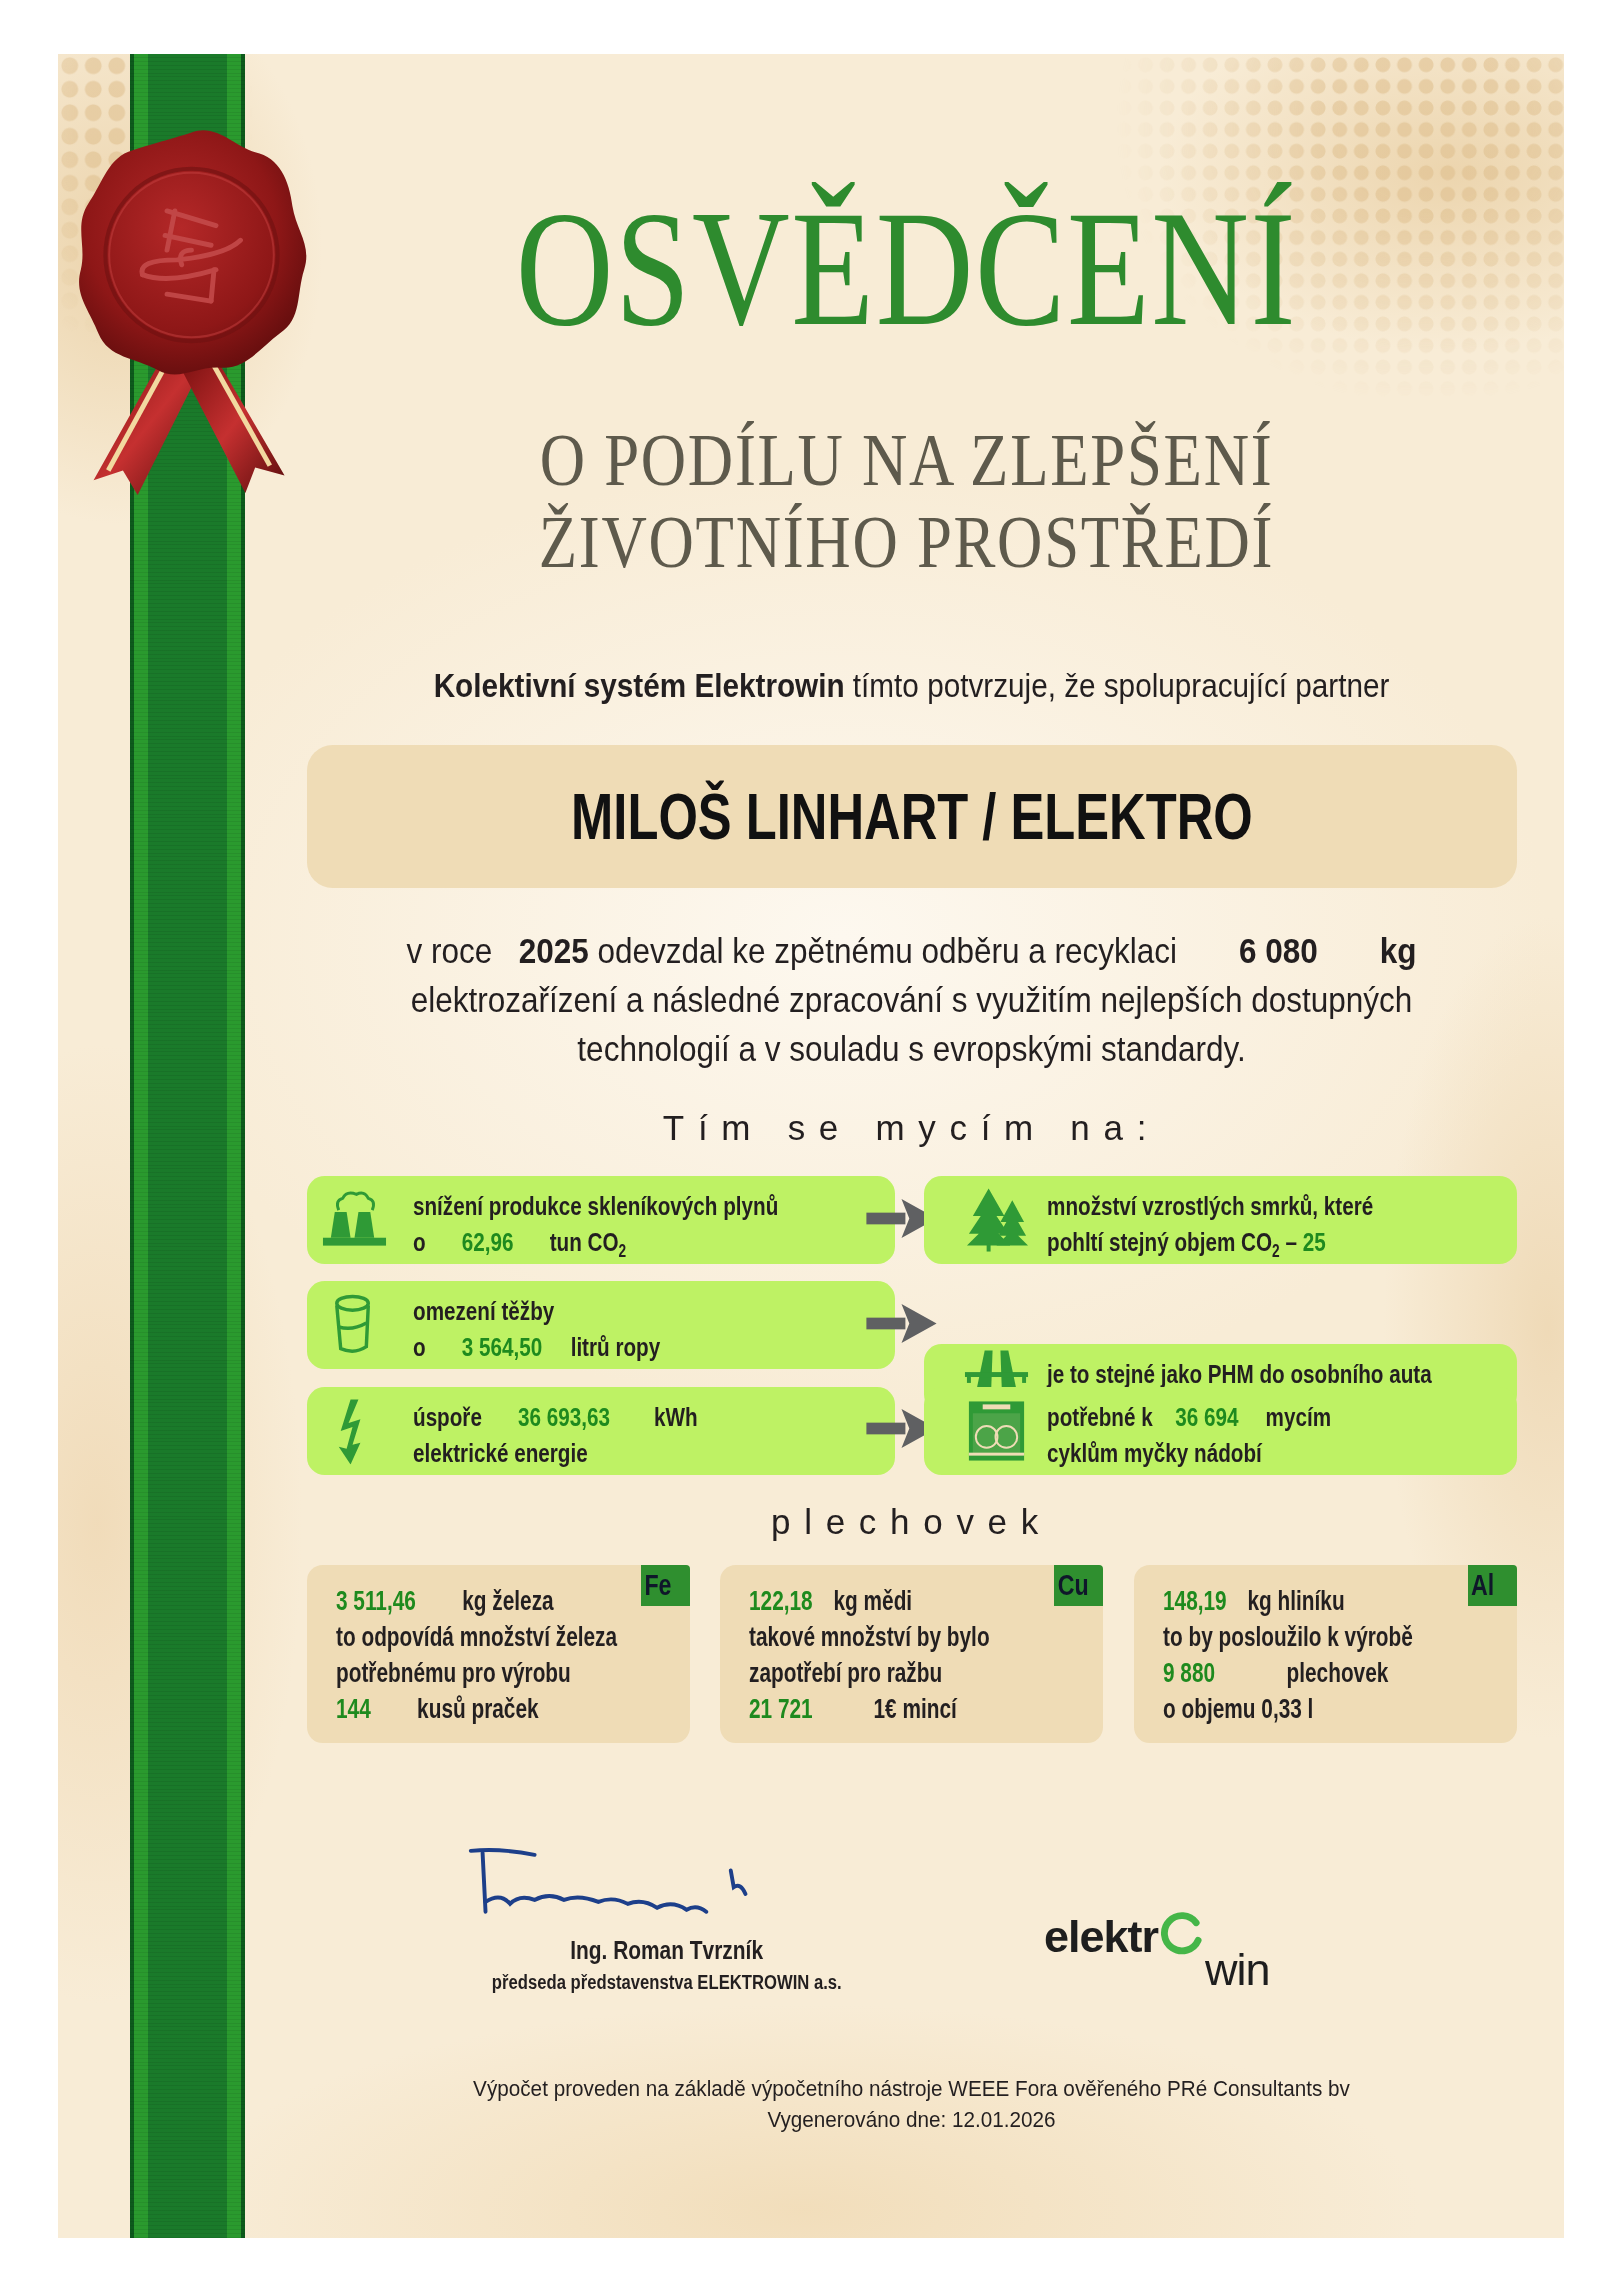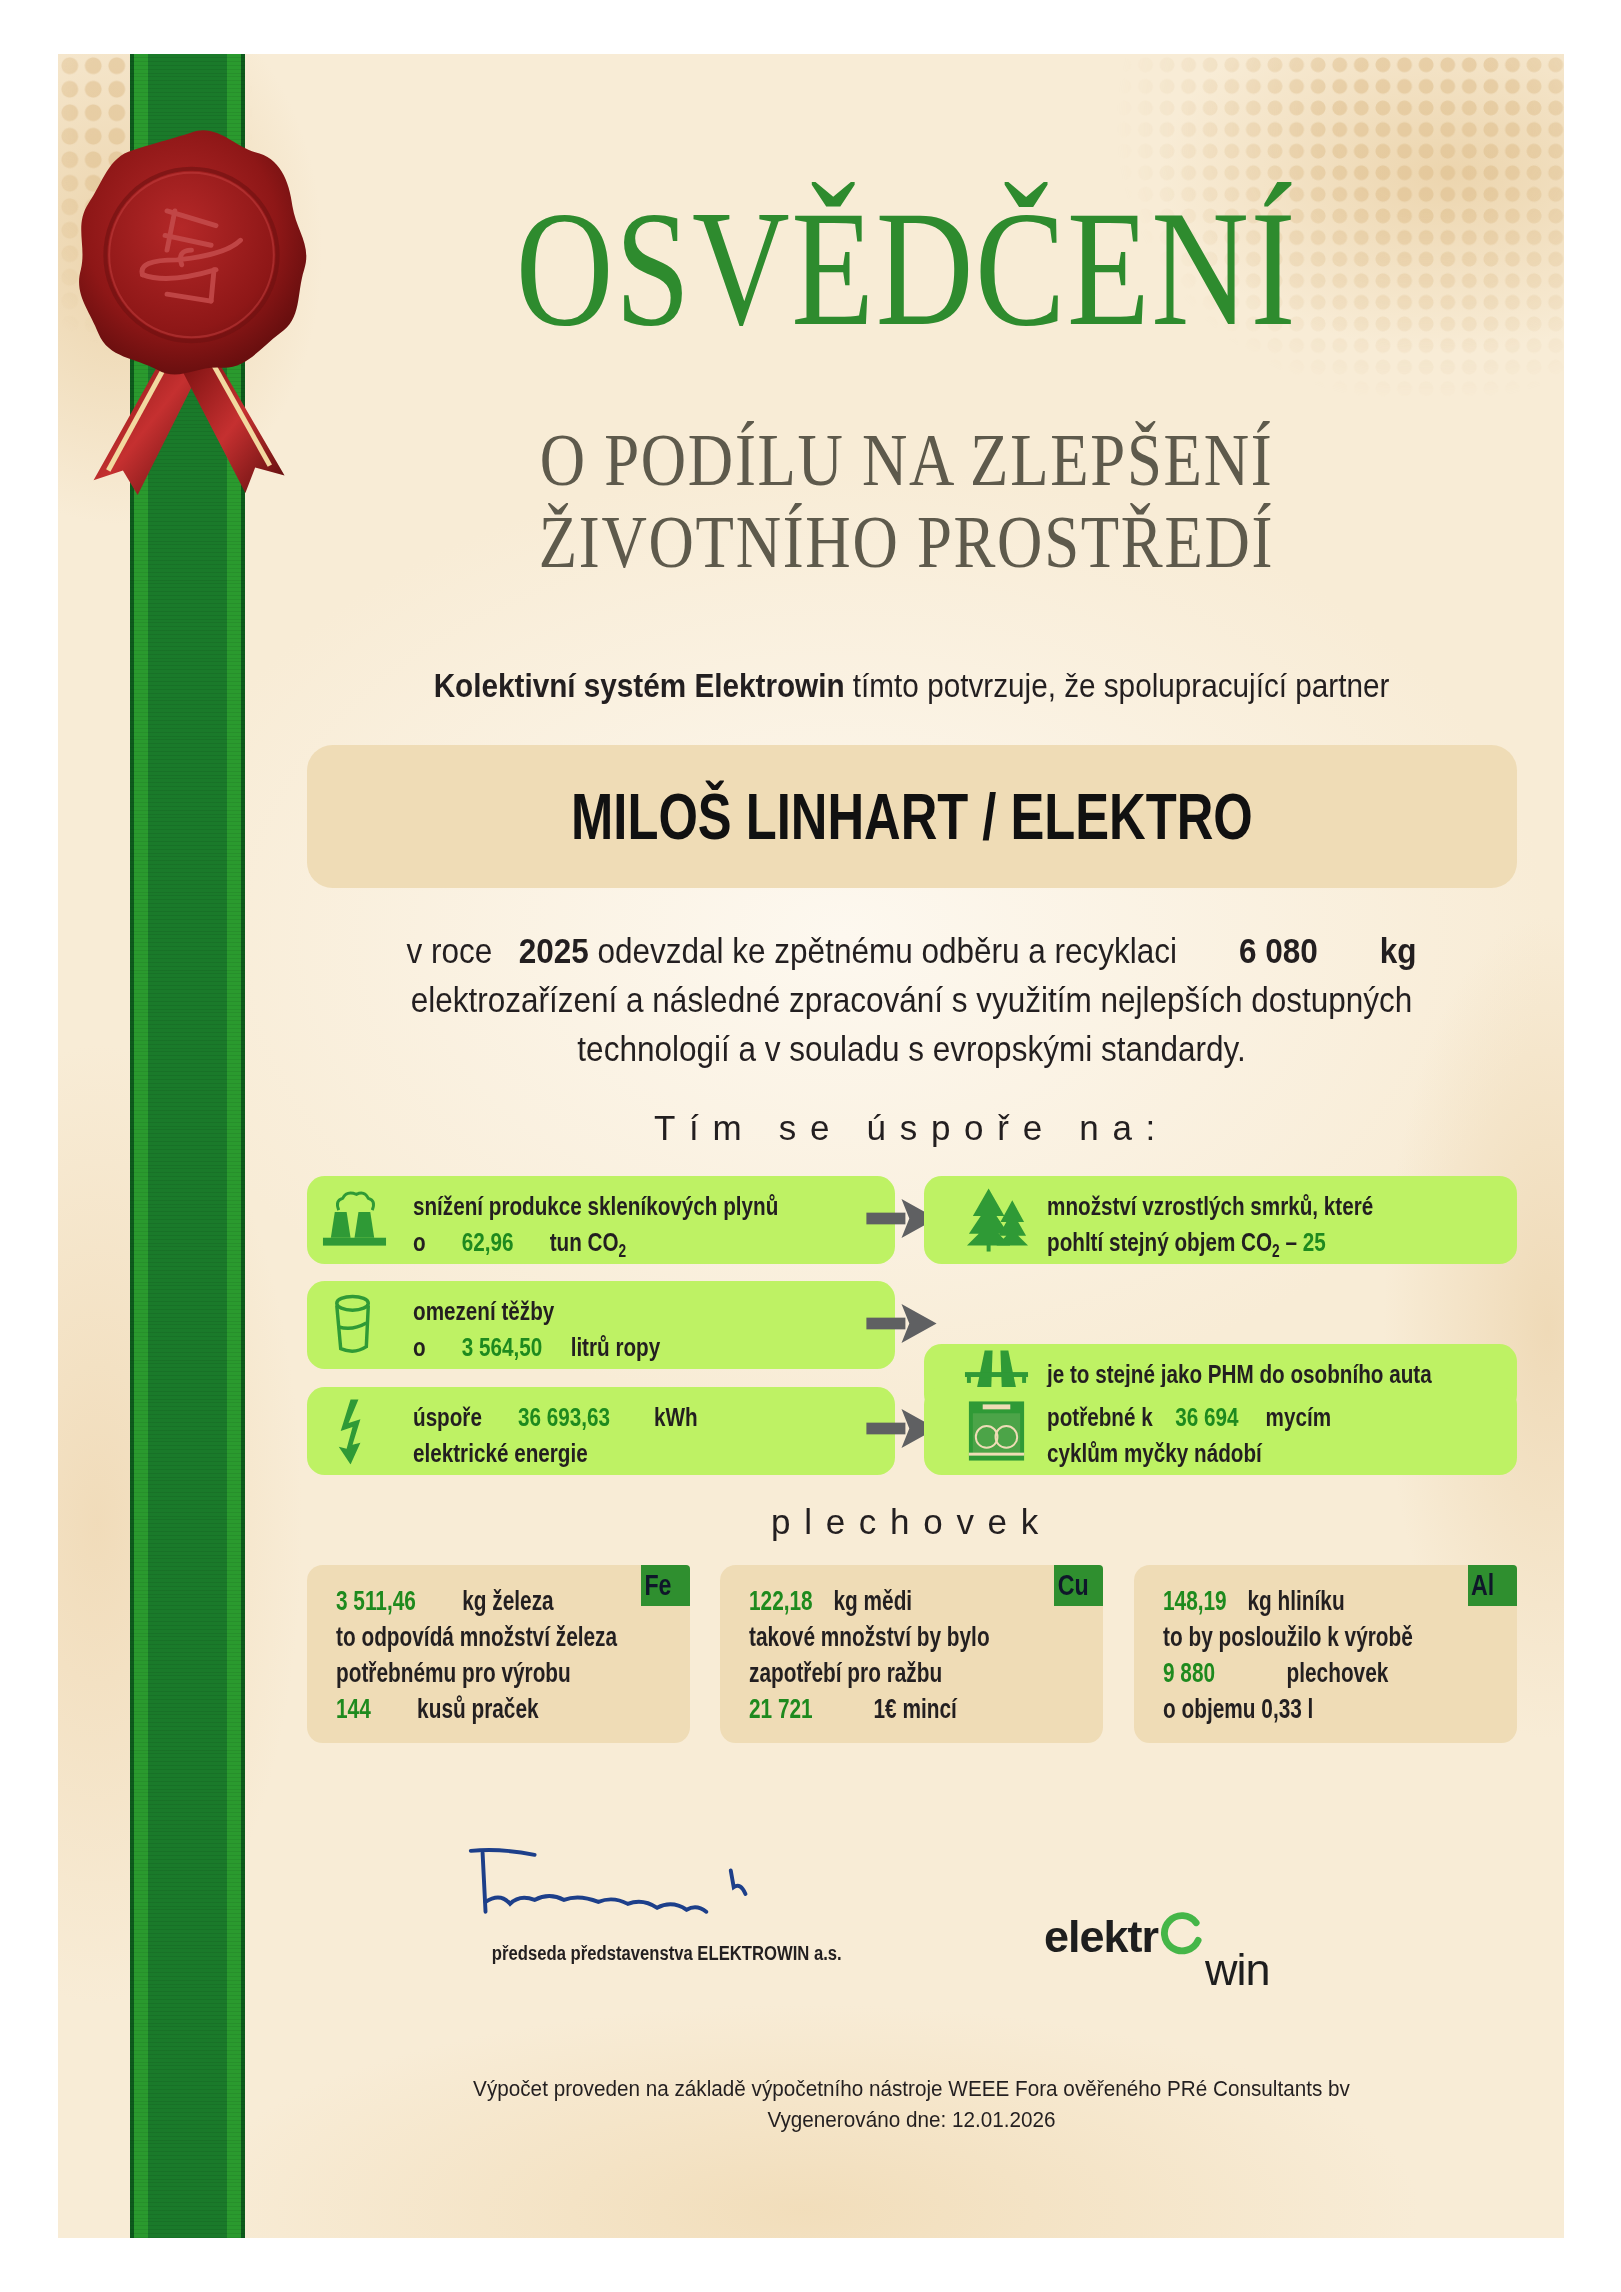--- a/index.html
+++ b/index.html
@@ -192,21 +192,21 @@
     <span>v roce</span>&nbsp;&nbsp;
     <b>2025</b>
     <span>odevzdal ke zpětnému odběru a recyklaci</span><span class="gap"></span>
     <b>6 080</b><span class="gap"></span>
     <b>kg</b>
   </div>
   <div>elektrozařízení a následné zpracování s využitím nejlepších dostupných</div>
   <div>technologií a v souladu s evropskými standardy.</div>
 </div>
 
-<div class="spaced" style="top:1108px;">Tím se úspoře na:</div>
+<div class="spaced" style="top:1108px;">Tím se mycím na:</div>
 
 <div class="box" style="left:307px; top:1176px; width:588px; height:88px;">
   <svg class="icon" viewBox="0 0 68 68">
     <path d="M18 24 Q14 14 22 12 Q26 4 36 8 Q44 4 48 12 Q56 14 52 24" fill="none" stroke="#2f9a36" stroke-width="3"></path>
     <path d="M14 26 L26 26 L30 52 L10 52 Z" fill="#2f9a36"></path>
     <path d="M38 26 L50 26 L54 52 L34 52 Z" fill="#2f9a36"></path>
     <rect x="2" y="52" width="64" height="8" fill="#2f9a36"></rect>
   </svg>
   <div class="txt">
     <div>snížení produkce skleníkových plynů</div>
@@ -346,20 +346,21 @@
   </div>
 </div>
 
 <svg class="sig" viewBox="0 0 420 110">
   <path d="M10 8 Q40 5 75 12" stroke="#1d3f8a" stroke-width="4" fill="none" stroke-linecap="round"></path>
   <path d="M22 10 L25 70" stroke="#1d3f8a" stroke-width="4" fill="none" stroke-linecap="round"></path>
   <path d="M25 60 Q40 50 50 62 Q60 52 75 58 Q90 50 105 58 Q120 52 140 60 Q155 54 170 62 Q185 56 200 66 Q215 58 230 68 Q240 62 250 70" stroke="#1d3f8a" stroke-width="4" fill="none" stroke-linecap="round"></path>
   <path d="M275 28 L278 45 Q285 40 290 52" stroke="#1d3f8a" stroke-width="4" fill="none" stroke-linecap="round"></path>
 </svg>
 <div class="signer">
+  <div><span class="n">Ing. Roman Tvrzník</span></div>
   <div><span class="r">předseda představenstva ELEKTROWIN a.s.</span></div>
 </div>
 
 <div class="logo">
   <span class="b">elektr</span>
   <svg width="45" height="45" viewBox="0 0 46 46" style="margin-bottom:-3.9px">
     <path d="M40 30 A18 18 0 1 1 38 12" fill="none" stroke="#45b648" stroke-width="7" stroke-linecap="round"></path>
   </svg>
   <span class="light">win</span>
 </div>

